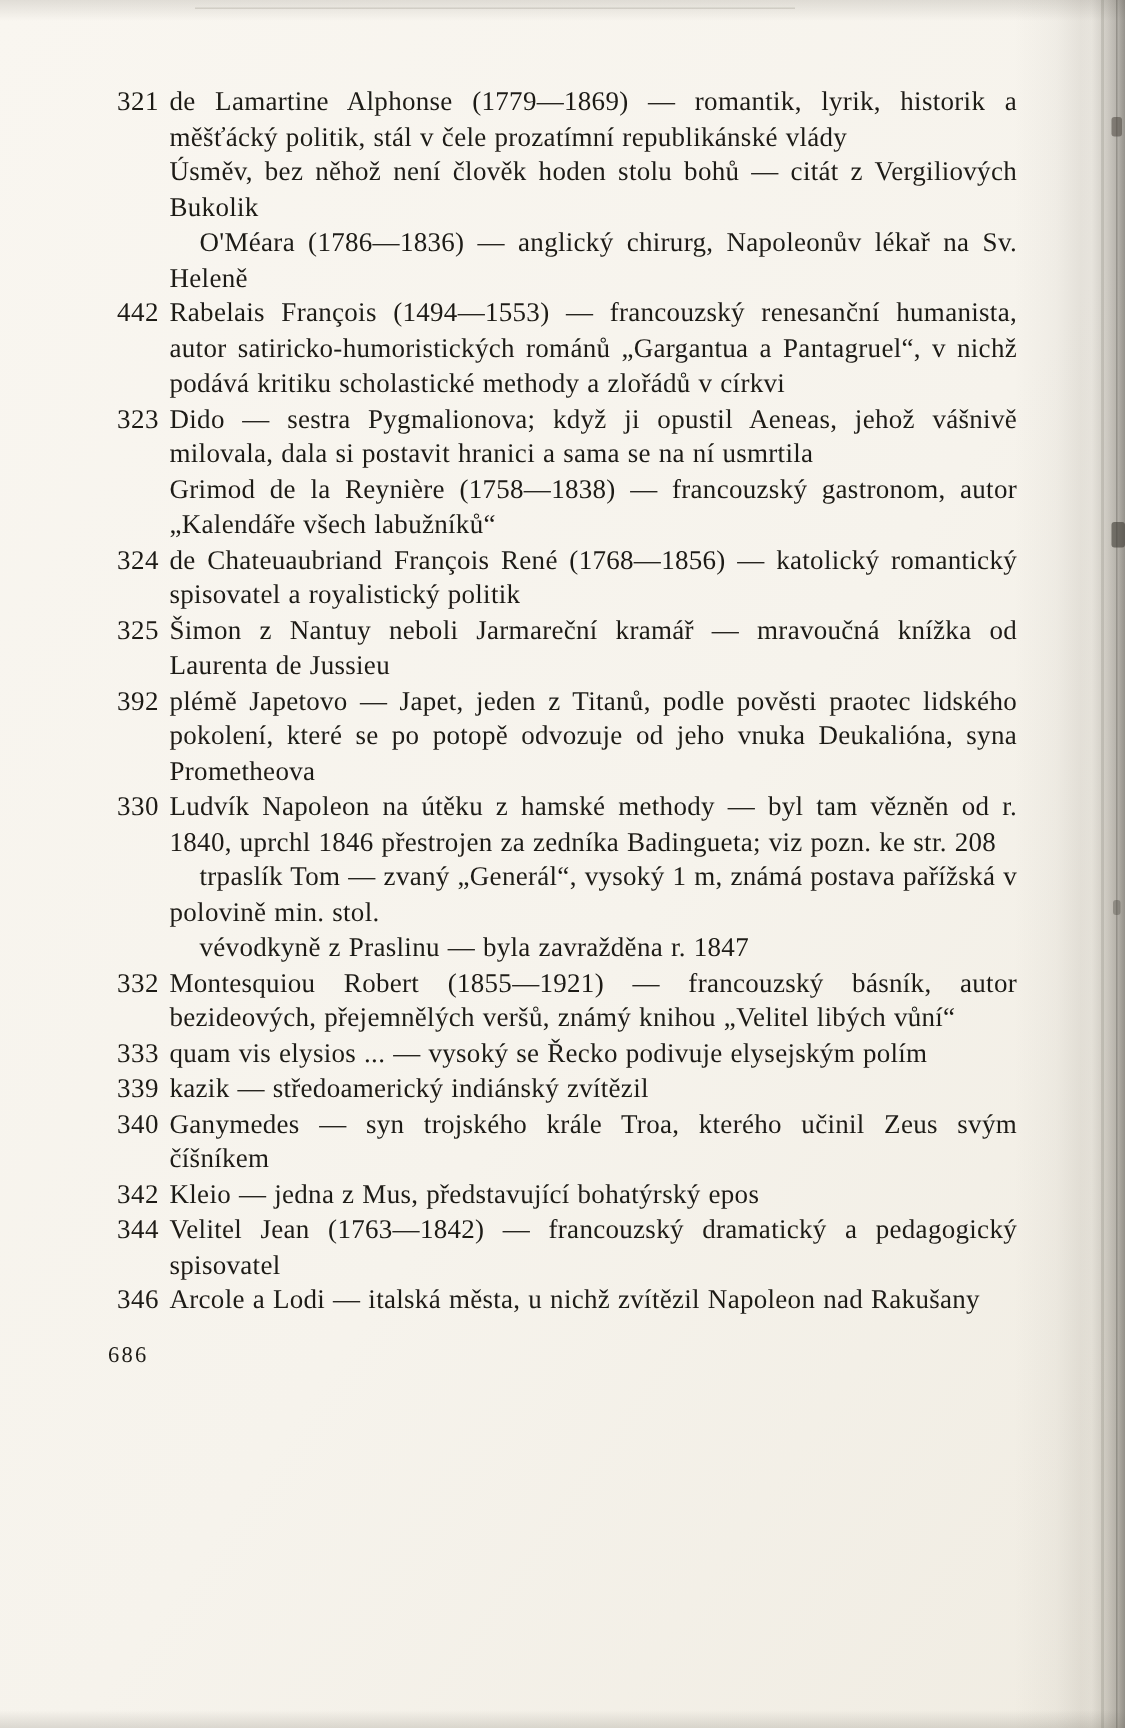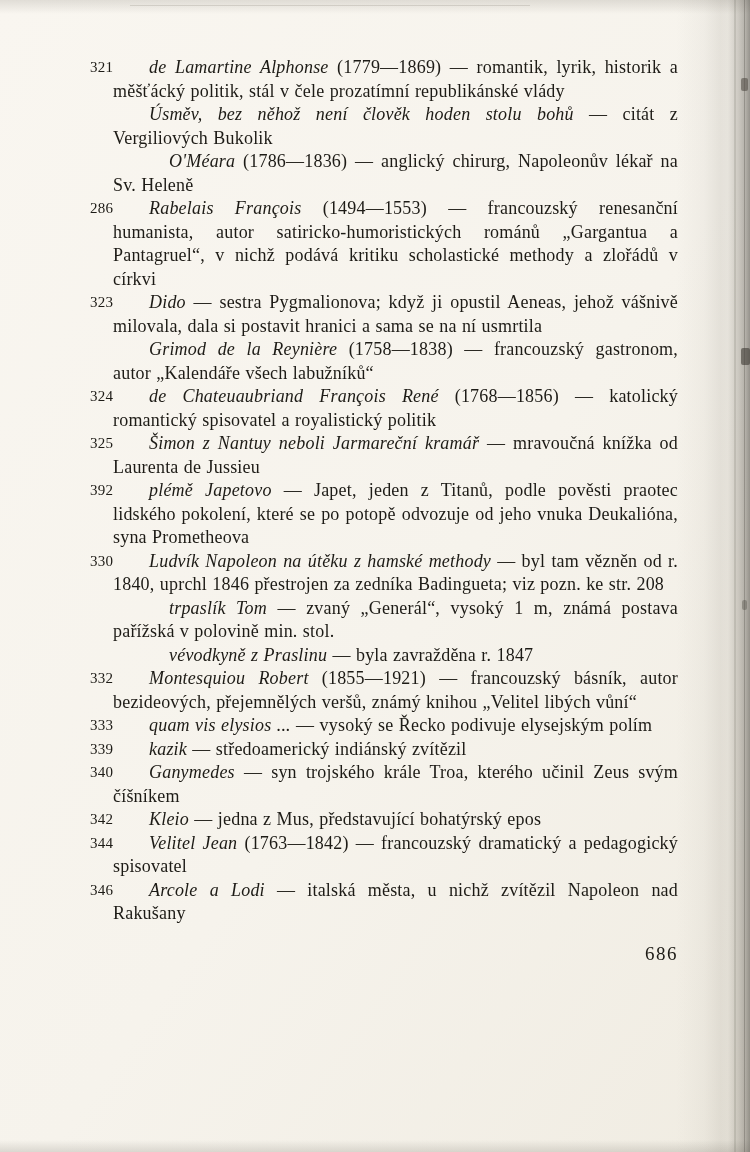--- a/index.html
+++ b/index.html
@@ -12,33 +12,33 @@
     position:relative;overflow:hidden;
     background:linear-gradient(125deg,#f9f6f0 0%,#f6f3ec 55%,#f0ece2 100%);
     font-family:"Liberation Serif","DejaVu Serif",serif;
     color:var(--ink);
   }
   .content{
     position:absolute;left:72px;top:56px;width:606px;
   }
   .entry{position:relative;padding-left:41px;}
   .entry-number{
-    position:absolute;left:18px;top:0;width:34px;
-    font-size:15px;line-height:23.5px;letter-spacing:0.3px;
+    position:absolute;left:6px;top:0;width:34px;
+    font-size:18px;line-height:23.5px;letter-spacing:0.3px;
   }
   .para{
     margin:0;text-align:justify;
     font-size:18px;line-height:23.5px;
     letter-spacing:0.2px;word-spacing:0.6px;
   }
   .para.indent{text-indent:20px;}
-  .lead{font-style:italic;margin-left:36px;}
+  .lead{}
   .page-number{
-    text-align:right;margin-top:17px;
-    font-size:19px;letter-spacing:1.5px;
+    text-align:left;margin-top:17px;
+    font-size:15px;letter-spacing:1.5px;
   }
   
   .edge-right{
     position:absolute;top:0;right:0;width:74px;height:100%;pointer-events:none;
     background:linear-gradient(to right,
       rgba(110,104,94,0) 0%,
       rgba(110,104,94,0.05) 38%,
       rgba(110,104,94,0.13) 60%,
       rgba(95,90,81,0.10) 70%,
       rgba(95,90,81,0.27) 84%,
@@ -69,21 +69,21 @@
 
 <main class="content">
   <div id="entries">
       <div class="entry">
         <span class="entry-number">321</span>
         <p class="para"><span class="lead">de Lamartine Alphonse</span><span class="rest"> (1779—1869) — romantik, lyrik, historik a měšťácký politik, stál v čele prozatímní republikánské vlády</span></p>
         <p class="para"><span class="lead">Úsměv, bez něhož není člověk hoden stolu bohů</span><span class="rest"> — citát z Vergiliových Bukolik</span></p>
         <p class="para indent"><span class="lead">O'Méara</span><span class="rest"> (1786—1836) — anglický chirurg, Napoleonův lékař na Sv. Heleně</span></p>
       </div>
       <div class="entry">
-        <span class="entry-number">286</span>
+        <span class="entry-number">442</span>
         <p class="para"><span class="lead">Rabelais François</span><span class="rest"> (1494—1553) — francouzský renesanční humanista, autor satiricko-humoristických románů „Gargantua a Pantagruel“, v nichž podává kritiku scholastické methody a zlořádů v církvi</span></p>
       </div>
       <div class="entry">
         <span class="entry-number">323</span>
         <p class="para"><span class="lead">Dido</span><span class="rest"> — sestra Pygmalionova; když ji opustil Aeneas, jehož vášnivě milovala, dala si postavit hranici a sama se na ní usmrtila</span></p>
         <p class="para"><span class="lead">Grimod de la Reynière</span><span class="rest"> (1758—1838) — francouzský gastronom, autor „Kalendáře všech labužníků“</span></p>
       </div>
       <div class="entry">
         <span class="entry-number">324</span>
         <p class="para"><span class="lead">de Chateuaubriand François René</span><span class="rest"> (1768—1856) — katolický romantický spisovatel a royalistický politik</span></p>

